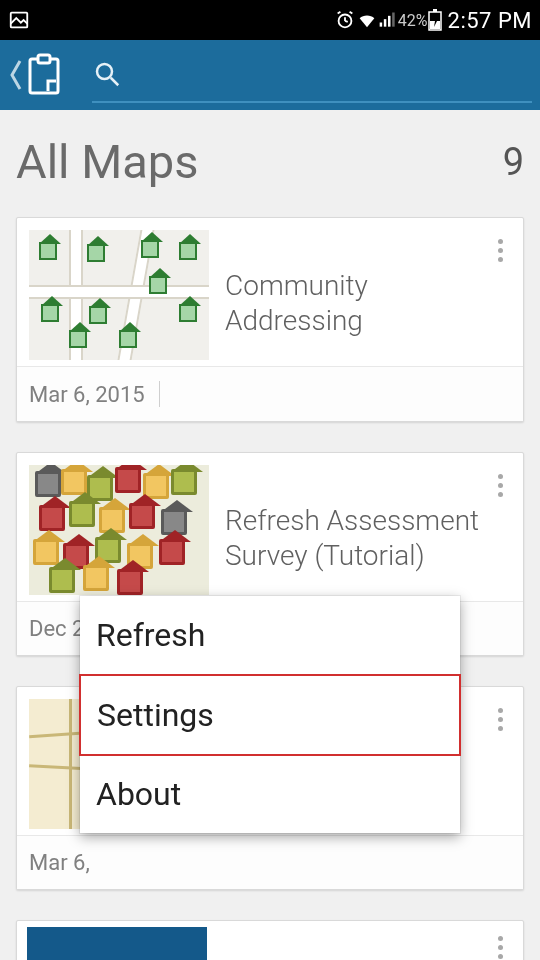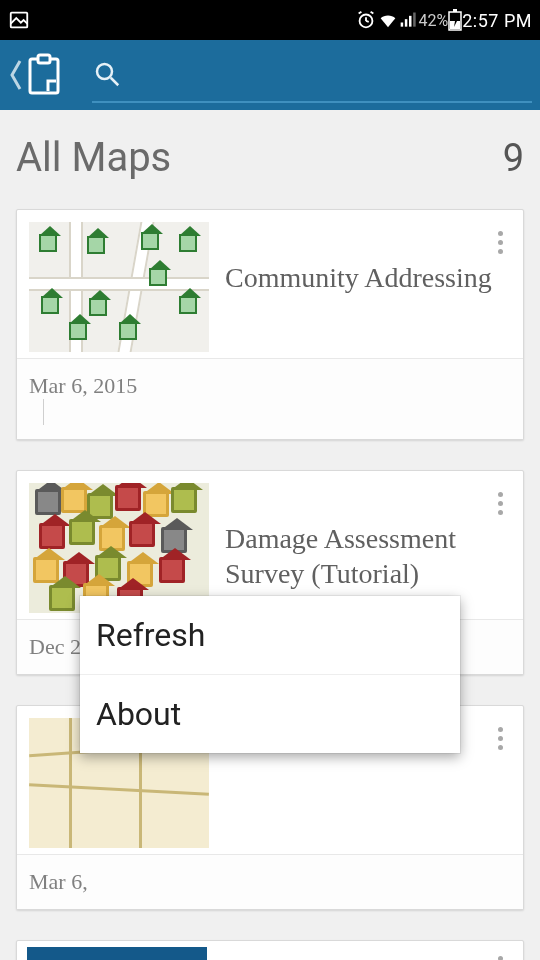--- a/index.html
+++ b/index.html
@@ -12,21 +12,21 @@
     color: #fff;
     display: flex;
     align-items: center;
     padding: 0 8px;
     font-size: 20px;
   }
   .status-left { flex: 0 0 auto; }
   .status-right { margin-left: auto; display: flex; align-items: center; gap: 0; }
   .status-icon { display:inline-flex; align-items:center; justify-content:center; }
   .battery-pct { font-size: 16px; color: #ccc; }
-  .clock { font-size: 18px; letter-spacing: 0.5px; text-align: right; }
+  .clock { font-size: 22px; margin-left: 6px; letter-spacing: 0.5px; text-align: right; }
 
   
   .app-bar {
     height: 70px;
     background: #1c6c9c;
     display: flex;
     align-items: center;
     padding: 0 8px;
     position: relative;
   }
@@ -48,33 +48,32 @@
   }
   .search-icon { color: #e6f1f7; display:inline-flex; }
 
   
   .page-header {
     display: flex;
     align-items: center;
     padding: 24px 16px 28px 16px;
     color: #636363;
   }
-  .page-title { font-size: 40px; font-weight: 400; color: #6a6a6a; }
+  .page-title { font-size: 47px; font-weight: 400; color: #6a6a6a; }
   .page-count { margin-left: auto; font-size: 38px; color: #555; }
 
   
   .cards { padding: 0 16px 40px 16px; }
   .card {
     background: #fff;
     border: 1px solid #d9d9d9;
     border-radius: 2px;
     box-shadow: 0 1px 2px rgba(0,0,0,0.12);
     margin-bottom: 30px;
     position: relative;
-    font-family: Liberation Serif, serif;
   }
   .card-top {
     display: flex;
     align-items: flex-start;
     padding: 12px 12px 6px 12px;
     min-height: 148px;
   }
   .thumb {
     width: 180px;
     height: 130px;
@@ -129,22 +128,21 @@
   }
   .card-menu .dot { width:5px; height:5px; background:#a8a8a8; border-radius:50%; }
 
   .card-footer {
     border-top: 1px solid #e8e8e8;
     background: #fdfdfd;
     padding: 14px 12px;
     font-size: 22px;
     color: #808080;
     display: flex;
-    align-items: flex-start;
-    flex-direction: column;
+    align-items: flex-end;
   }
   .footer-date { }
   .footer-divider { width:1px; height:26px; background:#cfcfcf; margin:0 14px; }
   .footer-author { }
 
   .card.partial {
     overflow: hidden;
   }
   .card.partial .card-top { min-height: 40px; padding:8px 10px; }
 
@@ -294,21 +292,21 @@
         <div class="blob" style="left:132px;top:44px;color:#5a5a5a;background:#888"></div>
         <div class="blob" style="left:4px;top:74px;color:#d5a53a;background:#f2c661"></div>
         <div class="blob" style="left:34px;top:78px;color:#a02326;background:#c54a4a"></div>
         <div class="blob" style="left:66px;top:72px;color:#7a8a2e;background:#aebd4e"></div>
         <div class="blob" style="left:98px;top:78px;color:#d5a53a;background:#f2c661"></div>
         <div class="blob" style="left:130px;top:74px;color:#a02326;background:#c54a4a"></div>
         <div class="blob" style="left:20px;top:102px;color:#7a8a2e;background:#aebd4e"></div>
         <div class="blob" style="left:54px;top:100px;color:#d5a53a;background:#f2c661"></div>
         <div class="blob" style="left:88px;top:104px;color:#a02326;background:#c54a4a"></div>
       </div>
-      <div class="card-title">Damage Assessment Survey (Tutorial)</div>
+      <div class="card-title">Refresh Assessment Survey (Tutorial)</div>
       <div class="card-menu">
           <span class="dot"></span>
           <span class="dot"></span>
           <span class="dot"></span>
         </div>
     </div>
     <div class="card-footer">
       <span class="footer-date">Dec 22</span>
     </div>
   </div>
@@ -341,14 +339,15 @@
           <span class="dot"></span>
           <span class="dot"></span>
         </div>
     </div>
   </div>
 
 </div>
 
 <div class="menu-popup">
   <div class="menu-item">Refresh</div>
+  <div class="menu-item highlight">Settings</div>
   <div class="menu-item">About</div>
 </div>
 
 </body></html>

